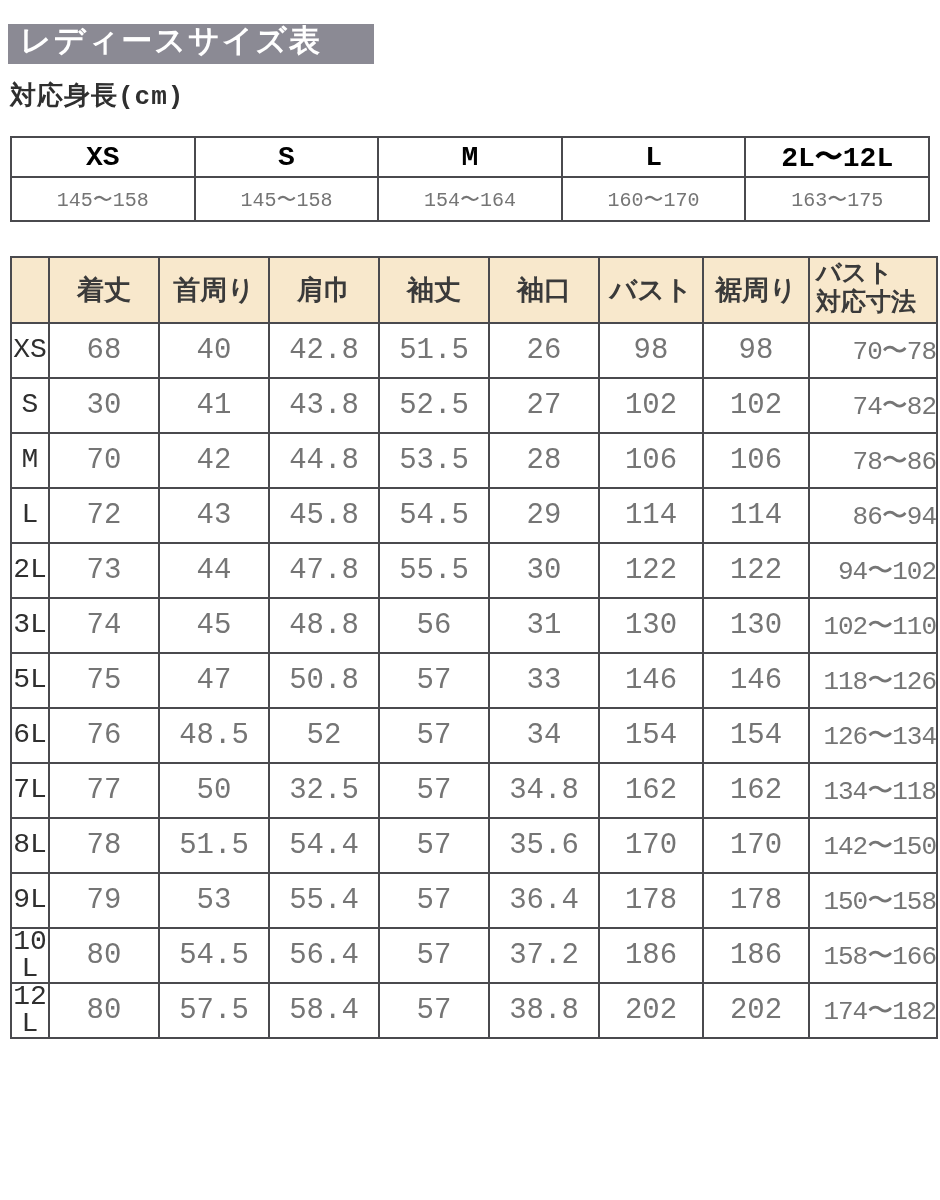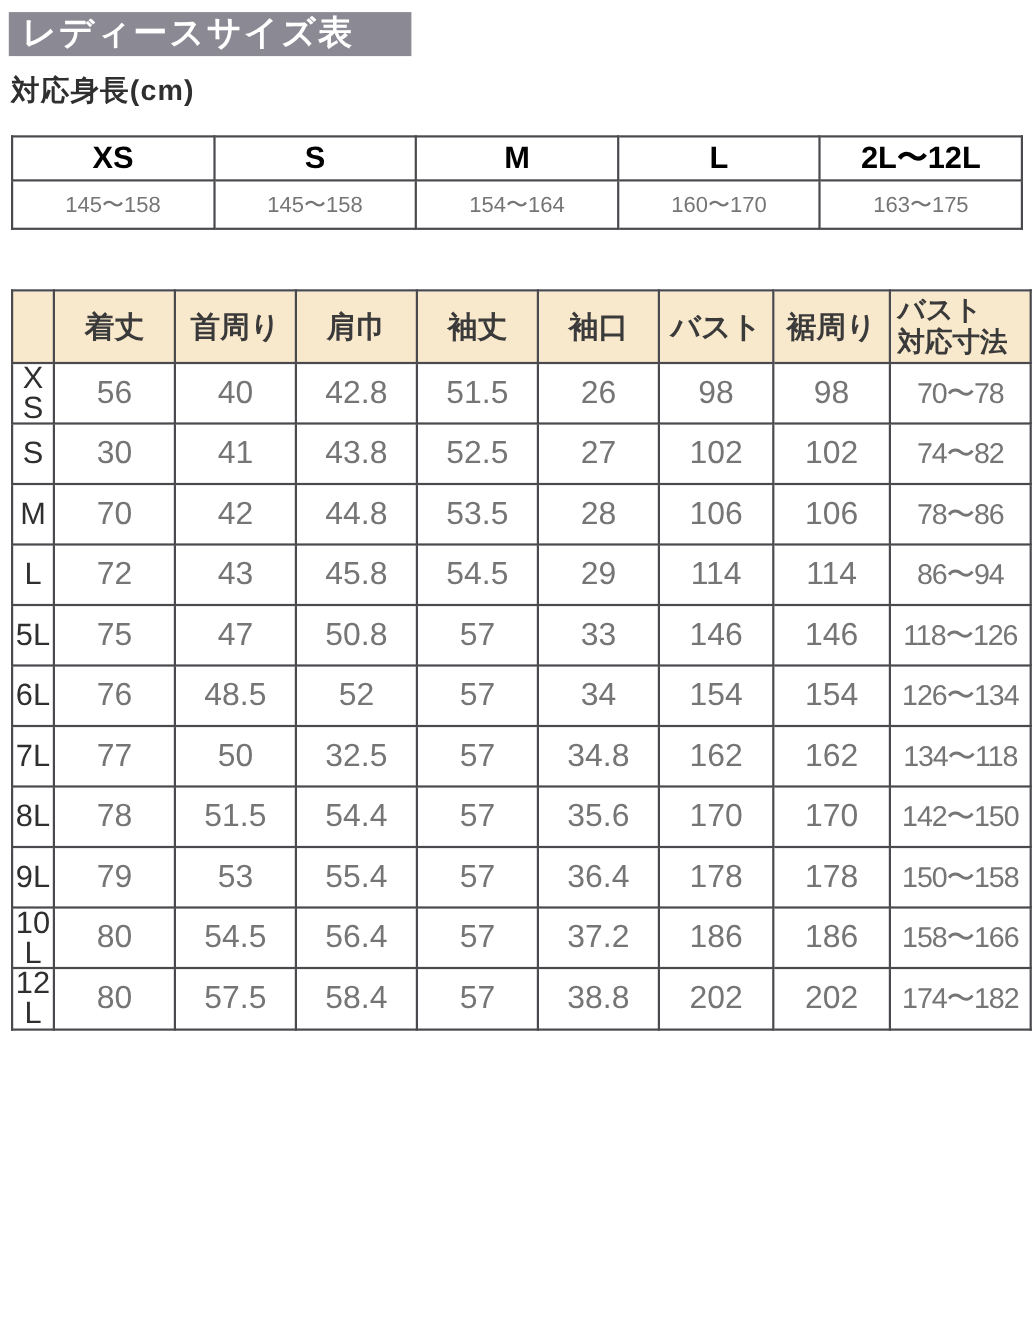--- a/index.html
+++ b/index.html
@@ -2,21 +2,21 @@
 <html lang="ja"><head>
 <meta charset="utf-8">
 <style>
   html,body{
     margin:0; padding:0;
     background:#ffffff;
     width:940px; height:1200px;
     font-family:"Liberation Sans","DejaVu Sans",sans-serif;
     -webkit-font-smoothing:antialiased;
   }
-  .page{ width:920px; margin:0 auto; padding-top:11px; }
+  .page{ width:920px; margin:0 auto; padding-top:24px;font-family:Liberation Mono, monospace; }
 
   
   .title-bar{
     display:inline-block;
     background:#8b8a94;
     color:#ffffff;
     font-size:31px;
     font-weight:bold;
     letter-spacing:2px;
     line-height:1.0;
@@ -52,21 +52,21 @@
   }
 
   
   .height-table th{ font-size:28px; height:38px; padding:0; }
   .height-table td{
     font-size:20px; height:42px; padding:0;
     color:#757575; background:#ffffff;
   }
 
   
-  .size-table{ margin-top:54px; }
+  .size-table{ margin-top:34px; }
   .size-table thead th{ height:64px; font-size:27px; padding:0 2px; }
   .size-table thead th.last-hdr{
     white-space:pre-line;
     text-align:left;
     font-size:25px;
     line-height:1.15;
     padding-left:6px;
   }
   .size-table tbody th.size-lbl{
     background:#ffffff;
@@ -77,21 +77,21 @@
     word-break:break-all;
     padding:0 1px;
   }
   .size-table tbody td{
     height:53px;
     font-size:29px;
     color:#757575;
     background:#ffffff;
     padding:0;
   }
-  .size-table tbody td.range{ font-size:26px; letter-spacing:-1px; }
+  .size-table tbody td.range{ font-size:26px; letter-spacing:-1px;text-align:right; }
 
   col.c-size{ width:38px; }
   col.c-mid{ width:110px; }
   col.c-bust{ width:104px; }
   col.c-hem{ width:106px; }
   col.c-last{ width:128px; }
 </style>
 </head>
 <body>
 
@@ -142,21 +142,21 @@
         <th>袖口</th>
         <th>バスト</th>
         <th>裾周り</th>
         <th class="last-hdr">バスト
 対応寸法</th>
       </tr>
     </thead>
     <tbody id="size-tbody">
         <tr>
           <th class="size-lbl">XS</th>
-          <td>56</td>
+          <td>68</td>
           <td>40</td>
           <td>42.8</td>
           <td>51.5</td>
           <td>26</td>
           <td>98</td>
           <td>98</td>
           <td class="range">70〜78</td>
         </tr>
         <tr>
           <th class="size-lbl">S</th>
@@ -185,20 +185,42 @@
           <td>72</td>
           <td>43</td>
           <td>45.8</td>
           <td>54.5</td>
           <td>29</td>
           <td>114</td>
           <td>114</td>
           <td class="range">86〜94</td>
         </tr>
         <tr>
+          <th class="size-lbl">2L</th>
+          <td>73</td>
+          <td>44</td>
+          <td>47.8</td>
+          <td>55.5</td>
+          <td>30</td>
+          <td>122</td>
+          <td>122</td>
+          <td class="range">94〜102</td>
+        </tr>
+        <tr>
+          <th class="size-lbl">3L</th>
+          <td>74</td>
+          <td>45</td>
+          <td>48.8</td>
+          <td>56</td>
+          <td>31</td>
+          <td>130</td>
+          <td>130</td>
+          <td class="range">102〜110</td>
+        </tr>
+        <tr>
           <th class="size-lbl">5L</th>
           <td>75</td>
           <td>47</td>
           <td>50.8</td>
           <td>57</td>
           <td>33</td>
           <td>146</td>
           <td>146</td>
           <td class="range">118〜126</td>
         </tr>

